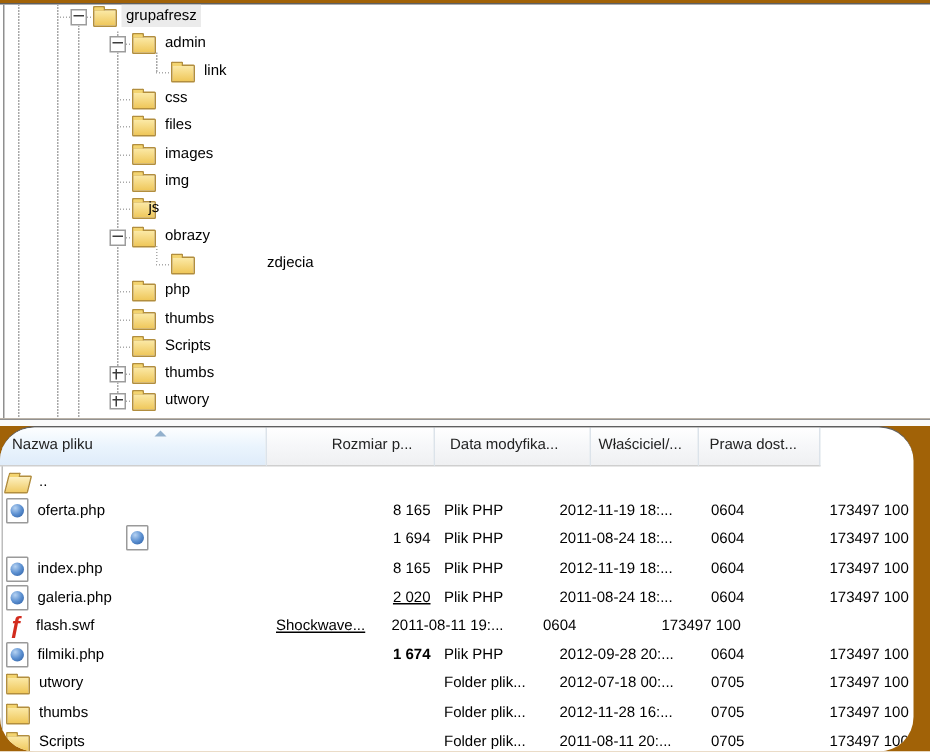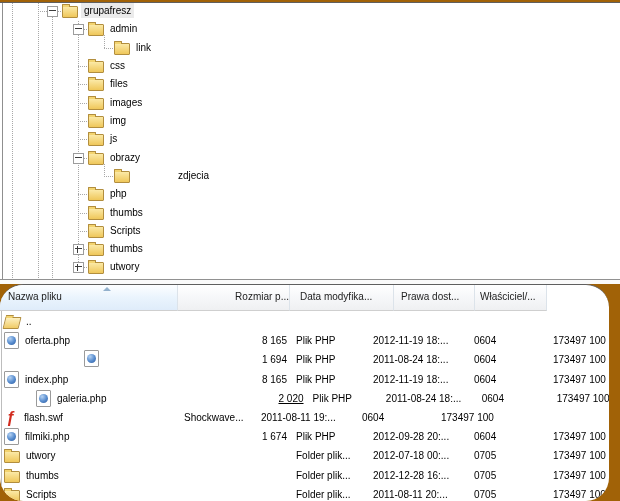--- a/index.html
+++ b/index.html
@@ -90,21 +90,21 @@
         <div class="folder" style="left: 88px; top: 76.28px;"></div>
         <div class="tree-label" style="left: 107px; top: 73.28px;">files</div>
         <div class="hline" style="left: 78px; top: 99.6px; width: 9px;"></div>
         <div class="folder" style="left: 88px; top: 94.6px;"></div>
         <div class="tree-label" style="left: 107px; top: 91.6px;">images</div>
         <div class="hline" style="left: 78px; top: 117.92px; width: 9px;"></div>
         <div class="folder" style="left: 88px; top: 112.92px;"></div>
         <div class="tree-label" style="left: 107px; top: 109.92px;">img</div>
         <div class="hline" style="left: 78px; top: 136.24px; width: 9px;"></div>
         <div class="folder" style="left: 88px; top: 131.24px;"></div>
-        <div class="tree-label" style="left: 107px; top: 128.24px;">js</div>
+        <div class="tree-label" style="left: 96px; top: 128.24px;">js</div>
         <div class="hline" style="left: 78px; top: 154.56px; width: 9px;"></div>
         <div class="expander" style="left: 73px; top: 149.56px;"></div>
         <div class="folder" style="left: 88px; top: 149.56px;"></div>
         <div class="tree-label" style="left: 107px; top: 146.56px;">obrazy</div>
         <div class="hline" style="left: 104px; top: 172.88px; width: 9px;"></div>
         <div class="folder" style="left: 114px; top: 167.88px;"></div>
         <div class="tree-label" style="left: 133px; top: 164.88px; margin-left: 42px;">zdjecia</div>
         <div class="hline" style="left: 78px; top: 191.2px; width: 9px;"></div>
         <div class="folder" style="left: 88px; top: 186.2px;"></div>
         <div class="tree-label" style="left: 107px; top: 183.2px;">php</div>
@@ -124,24 +124,24 @@
         <div class="tree-label" style="left: 107px; top: 256.48px;">utwory</div>
       </div>
   </div>
 
   <div class="sash"></div>
 
   <div class="list-panel">
     <div class="list-left-border"></div>
     <div class="lheader" id="listHeader">
         <div class="hcell sorted" style="width: 178px; padding-left: 8px;"><span>Nazwa pliku</span><div class="sort-arrow"></div></div>
-        <div class="hcell" style="width: 112px; text-align: right;"><span>Rozmiar p...</span></div>
+        <div class="hcell" style="width: 112px; padding-right: 14px; text-align: right;"><span>Rozmiar p...</span></div>
         <div class="hcell" style="width: 104px; padding-left: 10px;"><span>Data modyfika...</span></div>
+        <div class="hcell" style="width: 72px; padding-left: 5px;"><span>Właściciel/...</span></div>
         <div class="hcell" style="width: 81px; padding-left: 7px;"><span>Prawa dost...</span></div>
-        <div class="hcell" style="width: 72px; padding-left: 5px;"><span>Właściciel/...</span></div>
       </div>
     <div class="rows" id="listRows">
         <div class="frow">
           <div class="cell c-name" style="width: 178px;">
             <span class="folder inline open"></span>
             <span class="name-label">..</span>
           </div>
           <div class="cell c-size" style="width: 112px;"></div>
           <div class="cell c-type" style="width: 73px; padding-left: 6px;"></div>
           <div class="cell c-date" style="width: 104px; padding-left: 10px;"></div>
@@ -175,46 +175,46 @@
             <span class="php-file"></span>
             <span class="name-label">index.php</span>
           </div>
           <div class="cell c-size" style="width: 112px;">8 165</div>
           <div class="cell c-type" style="width: 73px; padding-left: 6px;">Plik PHP</div>
           <div class="cell c-date" style="width: 104px; padding-left: 10px;">2012-11-19 18:...</div>
           <div class="cell c-perms" style="width: 81px; padding-left: 7px;">0604</div>
           <div class="cell c-owner" style="width: 72px; padding-left: 5px;">173497 100</div>
         </div>
         <div class="frow">
-          <div class="cell c-name" style="width: 178px; margin-left: 32px;">
+          <div class="cell c-name" style="width: 178px;">
             <span class="php-file"></span>
             <span class="name-label">galeria.php</span>
           </div>
           <div class="cell c-size" style="width: 112px; text-decoration: underline;">2 020</div>
           <div class="cell c-type" style="width: 73px; padding-left: 6px;">Plik PHP</div>
           <div class="cell c-date" style="width: 104px; padding-left: 10px;">2011-08-24 18:...</div>
           <div class="cell c-perms" style="width: 81px; padding-left: 7px;">0604</div>
           <div class="cell c-owner" style="width: 72px; padding-left: 5px;">173497 100</div>
         </div>
         <div class="frow">
           <div class="cell c-name" style="width: 178px;">
             <span class="flash-file"></span>
             <span class="name-label">flash.swf</span>
           </div>
-          <div class="cell c-type" style="width: 73px; padding-left: 6px;">Shockwave...</div>
+          <div class="cell c-type" style="width: 73px; padding-left: 6px; text-decoration: underline;">Shockwave...</div>
           <div class="cell c-date" style="width: 104px; padding-left: 10px;">2011-08-11 19:...</div>
           <div class="cell c-perms" style="width: 81px; padding-left: 7px;">0604</div>
           <div class="cell c-owner" style="width: 72px; padding-left: 5px;">173497 100</div>
         </div>
         <div class="frow">
           <div class="cell c-name" style="width: 178px;">
             <span class="php-file"></span>
             <span class="name-label">filmiki.php</span>
           </div>
-          <div class="cell c-size" style="width: 112px;">1 674</div>
+          <div class="cell c-size" style="width: 112px; font-weight: bold;">1 674</div>
           <div class="cell c-type" style="width: 73px; padding-left: 6px;">Plik PHP</div>
           <div class="cell c-date" style="width: 104px; padding-left: 10px;">2012-09-28 20:...</div>
           <div class="cell c-perms" style="width: 81px; padding-left: 7px;">0604</div>
           <div class="cell c-owner" style="width: 72px; padding-left: 5px;">173497 100</div>
         </div>
         <div class="frow">
           <div class="cell c-name" style="width: 178px;">
             <span class="folder inline"></span>
             <span class="name-label">utwory</span>
           </div>
@@ -224,21 +224,21 @@
           <div class="cell c-perms" style="width: 81px; padding-left: 7px;">0705</div>
           <div class="cell c-owner" style="width: 72px; padding-left: 5px;">173497 100</div>
         </div>
         <div class="frow">
           <div class="cell c-name" style="width: 178px;">
             <span class="folder inline"></span>
             <span class="name-label">thumbs</span>
           </div>
           <div class="cell c-size" style="width: 112px;"></div>
           <div class="cell c-type" style="width: 73px; padding-left: 6px;">Folder plik...</div>
-          <div class="cell c-date" style="width: 104px; padding-left: 10px;">2012-12-28 16:...</div>
+          <div class="cell c-date" style="width: 104px; padding-left: 10px;">2012-11-28 16:...</div>
           <div class="cell c-perms" style="width: 81px; padding-left: 7px;">0705</div>
           <div class="cell c-owner" style="width: 72px; padding-left: 5px;">173497 100</div>
         </div>
         <div class="frow">
           <div class="cell c-name" style="width: 178px;">
             <span class="folder inline"></span>
             <span class="name-label">Scripts</span>
           </div>
           <div class="cell c-size" style="width: 112px;"></div>
           <div class="cell c-type" style="width: 73px; padding-left: 6px;">Folder plik...</div>

